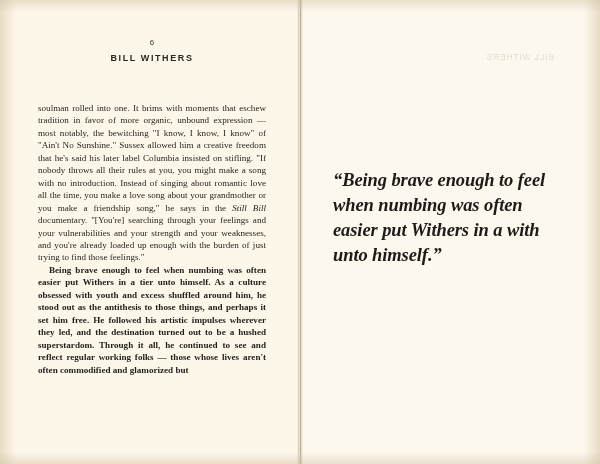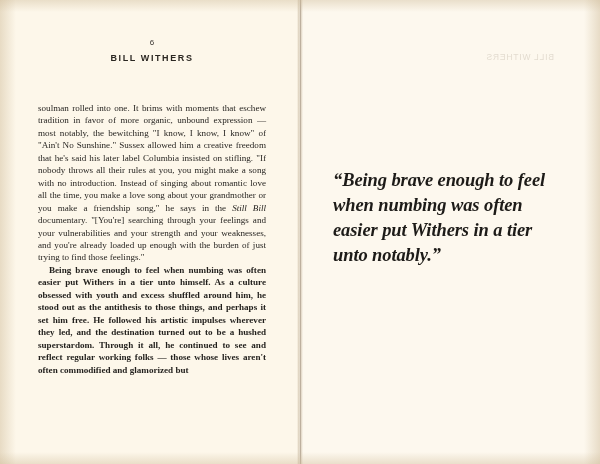--- a/index.html
+++ b/index.html
@@ -164,21 +164,21 @@
   <div class="page-header">
     <div class="folio">6</div>
     <div class="running-head">BILL WITHERS</div>
   </div>
 
   <div class="body-col">
     <p><span>soulman rolled into one. It brims with moments that eschew tradition in favor of more organic, unbound expression — most notably, the bewitching "I know, I know, I know" of "Ain't No Sunshine." Sussex allowed him a creative freedom that he's said his later label Columbia insisted on stifling. "If nobody throws all their rules at you, you might make a song with no introduction. Instead of singing about romantic love all the time, you make a love song about your grandmother or you make a friendship song," he says in the </span><em>Still Bill</em><span> documentary. "[You're] searching through your feelings and your vulnerabilities and your strength and your weaknesses, and you're already loaded up enough with the burden of just trying to find those feelings."</span></p>
     <p class="indent">Being brave enough to feel when numbing was often easier put Withers in a tier unto himself. As a culture obsessed with youth and excess shuffled around him, he stood out as the antithesis to those things, and perhaps it set him free. He followed his artistic impulses wherever they led, and the destination turned out to be a hushed superstardom. Through it all, he continued to see and reflect regular working folks — those whose lives aren't often commodified and glamorized but</p>
   </div>
 
-  <div class="pullquote">“Being brave enough to feel when numbing was often easier put Withers in a tier unto notably.”</div>
+  <div class="pullquote">“Being brave enough to feel when numbing was often easier put Withers in a with unto himself.”</div>
 
   <div class="spine"></div>
   <div class="spine-line"></div>
   <div class="edge-left"></div>
   <div class="edge-right"></div>
   <div class="edge-top"></div>
   <div class="edge-bottom"></div>
 </div>
 
 </body></html>

